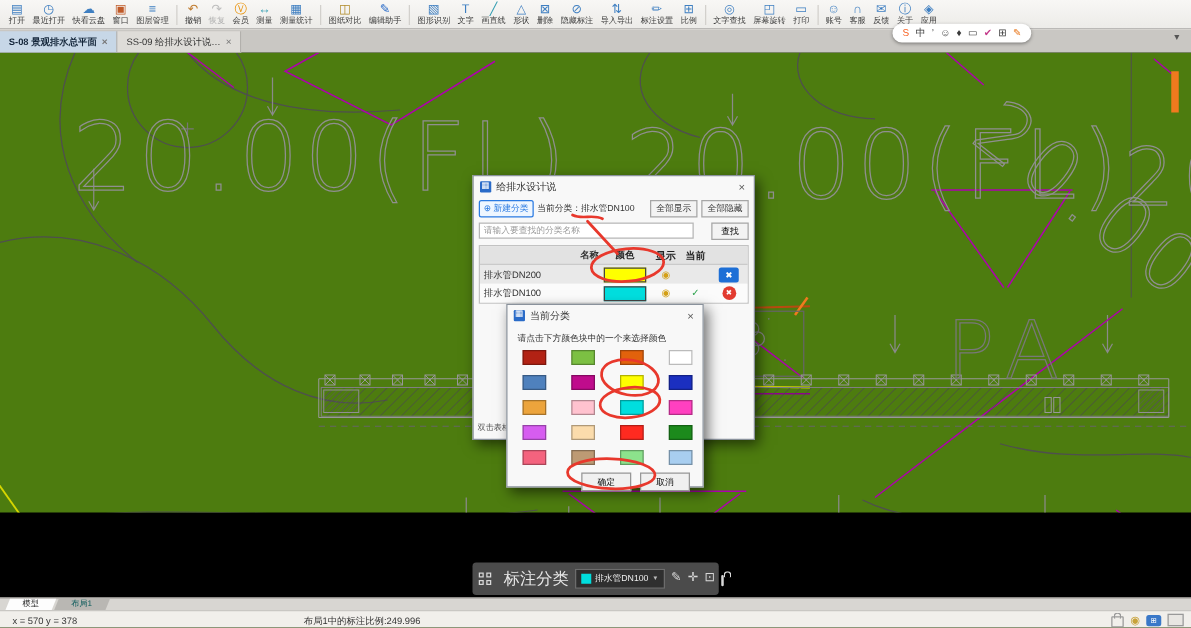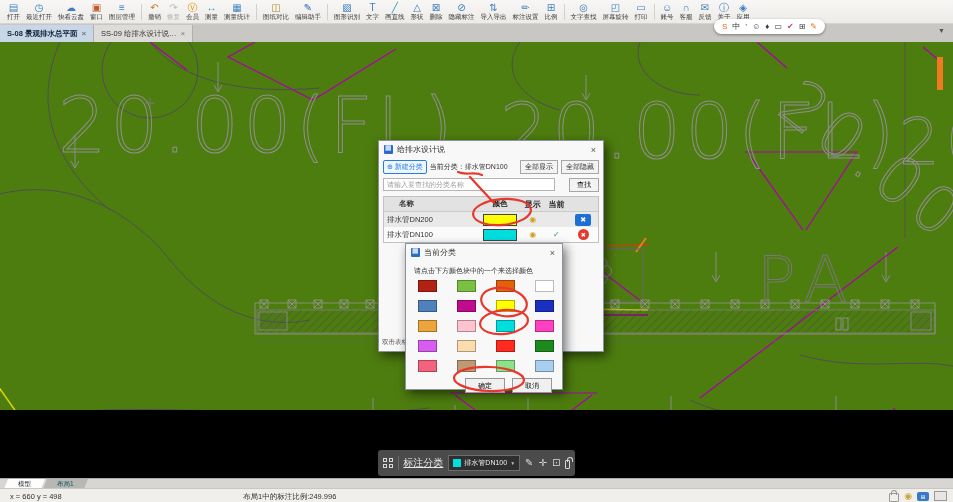--- a/index.html
+++ b/index.html
@@ -53,21 +53,21 @@
   .d1-search input{flex:1;height:13px;border:1px solid #b5b5b5;font-size:7px;padding:0 3px;
     box-sizing:border-box;background:#fff;}
   .d1-search input::placeholder{color:#9a9a9a;}
   .btn-find{border:1px solid #a6a6a6;background:#f3f3f3;font-size:7px;width:30px;}
   .ctable{margin:2px 4px 0;border:1px solid #c2c2c2;font-size:7.5px;}
   .crow{display:flex;align-items:center;height:15px;}
   .crow.header{background:#e2e2e2;height:14px;border-bottom:1px solid #cacaca;color:#222;font-weight:bold;}
   .crow.r0{background:#e9e9e9;}
   .crow.r1{background:#fbfbfb;}
   .c-name{width:96px;padding-left:3px;color:#333;text-align:left;box-sizing:border-box;white-space:nowrap;overflow:hidden;}
-  .crow.header .c-name{text-align:left;padding-left:15px;}
+  .crow.header .c-name{text-align:right;padding-left:4px;}
   .c-color{width:42px;display:flex;justify-content:center;}
   .c-show{width:24px;text-align:center;color:#d4a017;font-size:8px;}
   .c-cur{width:24px;text-align:center;color:#2fa44f;font-size:8px;}
   .c-del{width:30px;display:flex;justify-content:center;}
   .rswatch{width:32px;height:10px;border:1px solid #444;}
   .del-blue{width:16px;height:12px;background:#1d6fd6;border-radius:2px;color:#fff;font-size:7px;
     display:flex;align-items:center;justify-content:center;}
   .del-red{width:11px;height:11px;background:#e23b30;border-radius:50%;color:#fff;font-size:6px;
     display:flex;align-items:center;justify-content:center;}
   .d1-hint{position:absolute;left:3px;top:197px;font-size:6.5px;color:#555;width:25px;
@@ -81,21 +81,21 @@
   .d2-btns{display:flex;justify-content:flex-end;gap:7px;padding:6px 10px 0 0;}
   .d2-btn{width:38px;height:13px;font-size:7px;background:#f0f0f0;border:1px solid #979797;
     display:flex;align-items:center;justify-content:center;}
   
   .floatbar{position:absolute;left:378px;top:450px;width:197px;height:26px;background:#4b4b4b;
     border-radius:3px;display:flex;align-items:center;gap:5px;padding:0 5px;box-sizing:border-box;
     z-index:8;box-shadow:0 1px 4px rgba(0,0,0,.5);}
   .grid4{display:grid;grid-template-columns:4px 4px;grid-template-rows:4px 4px;gap:2px;}
   .grid4 span{border:1px solid #d8d8d8;display:block;}
   .fsep{width:1px;height:14px;background:#6c6c6c;}
-  .flabel{font-size:10px;color:#e8e8e8;white-space:nowrap;text-decoration:underline;}
+  .flabel{font-size:13px;color:#e8e8e8;white-space:nowrap;}
   .fdrop{display:flex;align-items:center;gap:3px;background:#2f2f2f;border:1px solid #6c6c6c;
     height:16px;padding:0 4px;width:84px;box-sizing:border-box;}
   .fdrop .sq{width:8px;height:8px;flex:0 0 auto;}
   .fdrop .val{font-size:7px;color:#eee;flex:1;white-space:nowrap;overflow:hidden;}
   .fdrop .car{font-size:5px;color:#bbb;}
   .ficon{font-size:10px;color:#d8d8d8;line-height:10px;}
   .lockicon{width:8px;height:7px;border:1px solid #d8d8d8;border-radius:1px;position:relative;margin-top:3px;}
   .lockicon::before{content:"";position:absolute;left:1px;top:-4px;width:4px;height:4px;
     border:1px solid #d8d8d8;border-bottom:none;border-radius:3px 3px 0 0;}
   
@@ -501,21 +501,21 @@
   <span class="ficon">✛</span>
   <span class="ficon">⊡</span>
   <span class="lockicon"></span>
 </div>
 
 <div class="layoutrow">
     <div class="ltab active"><span>模型</span></div>
     <div class="ltab"><span>布局1</span></div>
   </div>
 <div class="statusbar">
-  <span class="coords">x = 660 y = 498</span>
+  <span class="coords">x = 570 y = 378</span>
   <span class="scaleinfo">布局1中的标注比例:249.996</span>
   <span class="sticons">
     <span class="st-lock"></span>
     <span class="st-eye">◉</span>
     <span class="st-screen">⊞</span>
     <span class="st-mon"></span>
   </span>
 </div>
 
 <svg class="anno-layer">

